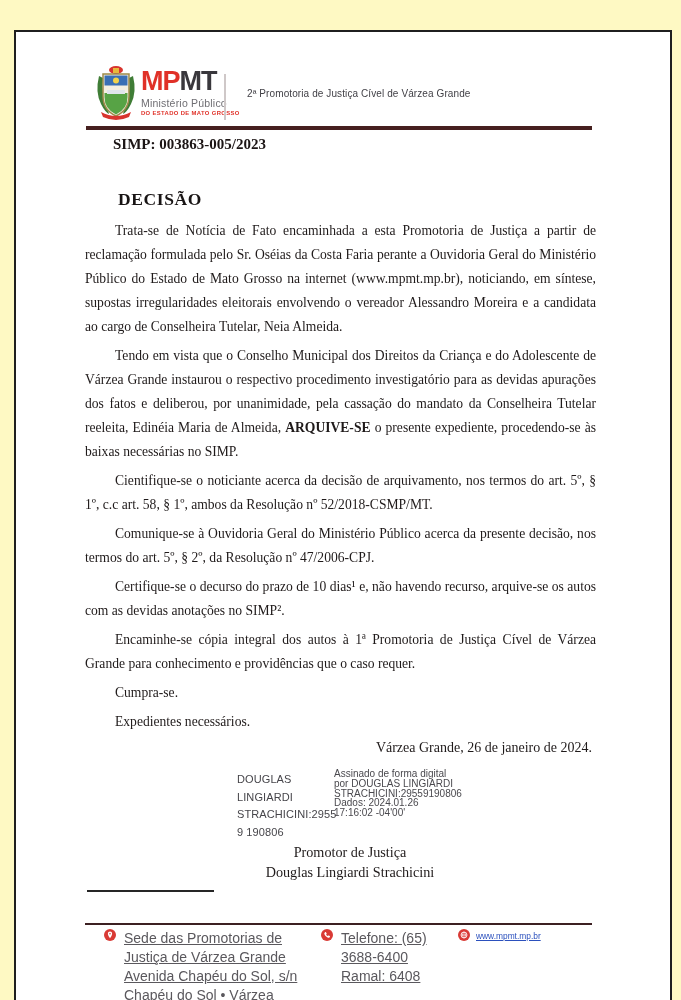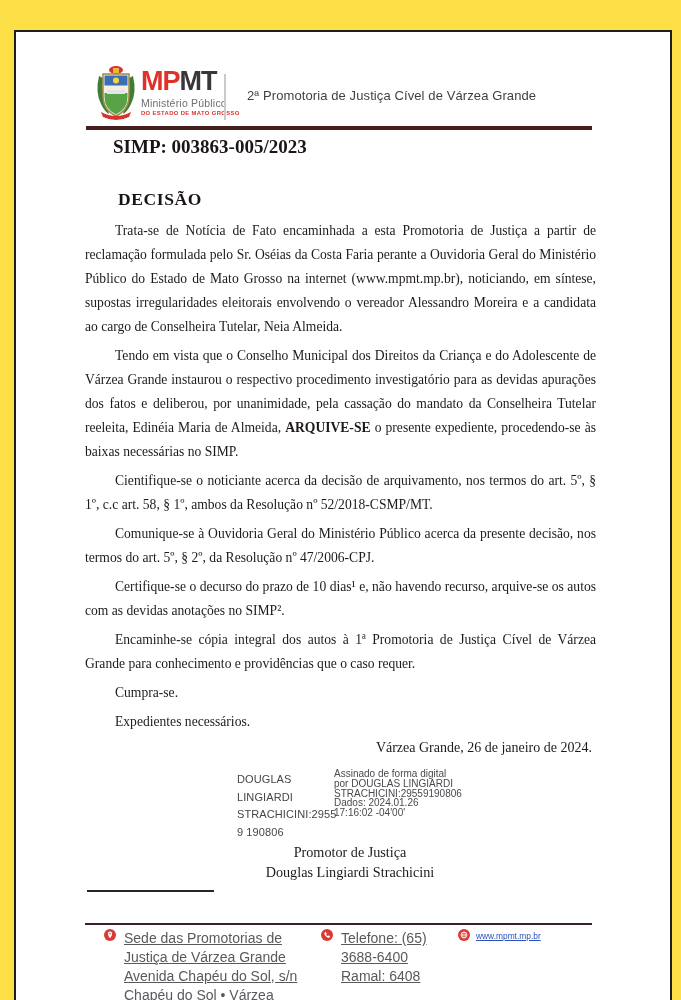--- a/index.html
+++ b/index.html
@@ -1,42 +1,42 @@
 <!DOCTYPE html>
 <html lang="pt"><head>
 <meta charset="utf-8">
 <style>
   * { margin:0; padding:0; box-sizing:border-box; }
   html,body { background:#ffffff; }
   .canvas {
     position:relative; width:681px; height:1000px;
-    background:#fde047; overflow:hidden;
+    background:#fef9c3; overflow:hidden;
     font-family:"Liberation Sans", sans-serif;
   }
   .frame {
     position:absolute; left:14px; top:30px; width:658px; height:1010px;
     border:2.5px solid #1f1f1f; border-bottom:none; background:#ffffff;
   }
   
   .crest { position:absolute; left:93px; top:64px; width:46px; height:56px; }
   .wordmark { position:absolute; left:141px; top:68px; line-height:1; }
   .wordmark .acronym {
     font-size:27px; font-weight:bold; letter-spacing:-1px;
     font-family:"Liberation Sans", sans-serif;
   }
   .acr-mp { color:#e03128; }
   .acr-mt { color:#39373c; }
   .org-name { font-size:10.5px; color:#6f6e73; margin-top:3px; letter-spacing:0.2px; }
   .org-sub  { font-size:5.9px; font-weight:bold; color:#e03128; margin-top:2px; letter-spacing:0.35px; }
   .logo-divider { position:absolute; left:224px; top:74px; width:1.5px; height:46px; background:#cfc8c8; }
-  .dept-title { position:absolute; left:247px; top:88px; font-size:13px; color:#403f45; letter-spacing:0.1px; }
+  .dept-title { position:absolute; left:247px; top:88px; font-size:10px; color:#403f45; letter-spacing:0.1px; }
   .header-rule { position:absolute; left:86px; top:126px; width:506px; height:3.5px; background:#46201f; }
   .simp-line {
     position:absolute; left:113px; top:136px;
-    font-family:"Liberation Serif", serif; font-weight:bold; font-size:19px; color:#1c1515;
+    font-family:"Liberation Serif", serif; font-weight:bold; font-size:15px; color:#1c1515;
   }
   
   .decision-title {
     position:absolute; left:118px; top:189px;
     font-family:"Liberation Serif", serif; font-weight:bold; font-size:17.5px;
     color:#181414; letter-spacing:0.6px;
   }
   .doc-body {
     position:absolute; left:85px; top:219px; width:511px;
     font-family:"Liberation Serif", serif; font-size:13.6px; line-height:24px;

